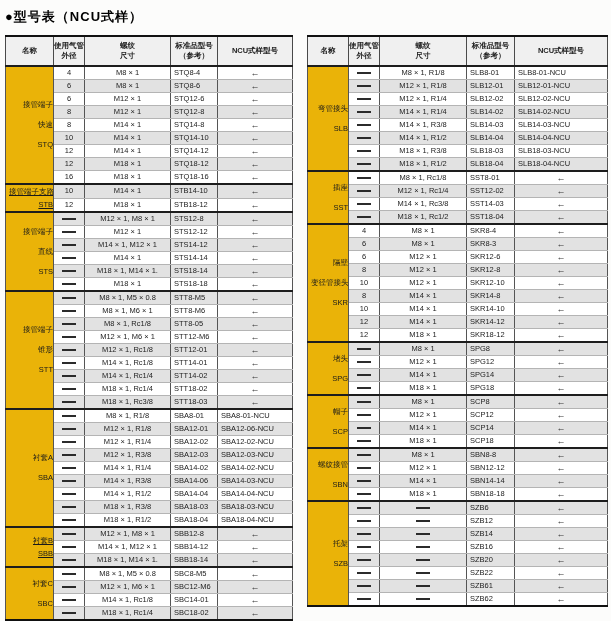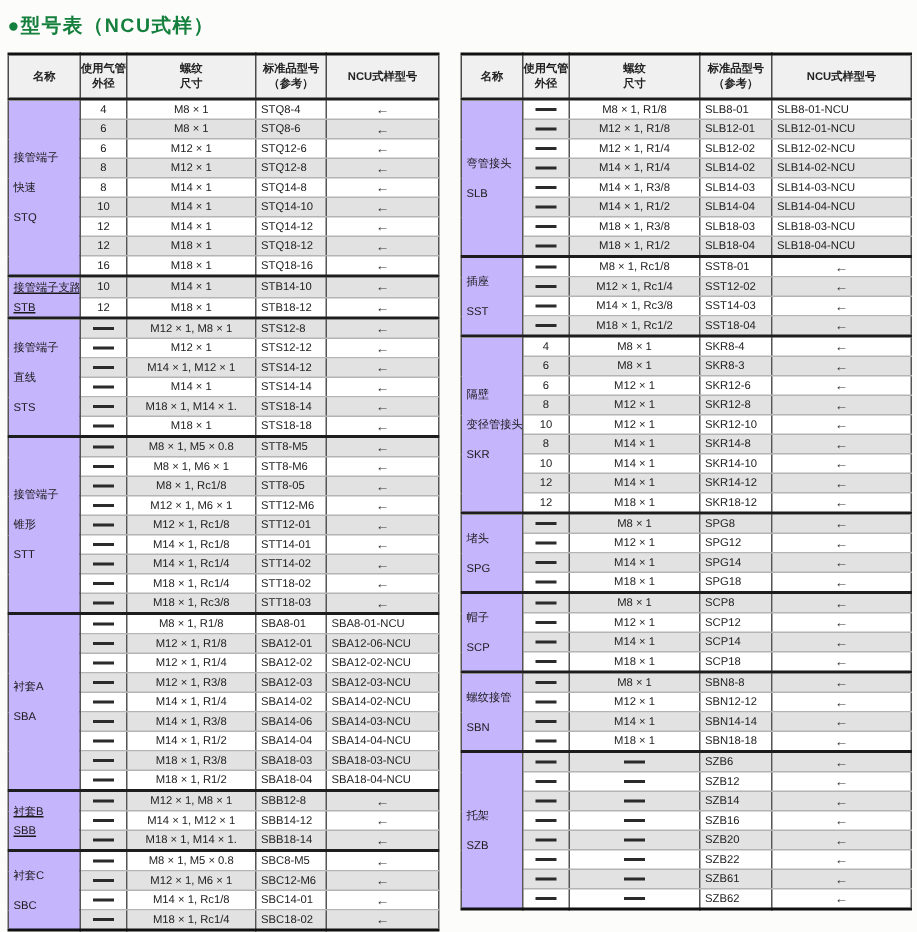--- a/index.html
+++ b/index.html
@@ -5,21 +5,21 @@
   html,body{margin:0;padding:0;}
   body{
     width:611px;height:621px;position:relative;
     background:#fcfcfb;
     font-family:"Liberation Sans","DejaVu Sans",sans-serif;
     color:#1a1a1a;
     -webkit-font-smoothing:antialiased;
   }
   .page-title{
     position:absolute;left:5px;top:8px;
-    font-size:13px;font-weight:bold;letter-spacing:1px;color:#15803d;
+    font-size:13px;font-weight:bold;letter-spacing:1px;color:#000000;
   }
   .model-table{
     position:absolute;top:35px;
     border-collapse:collapse;table-layout:fixed;
     border:1px solid #2a2a2a;
     border-top:2.5px solid #111;
     border-bottom:2.5px solid #111;
   }
   .model-table.t-left{left:5px;width:287px;}
   .model-table.t-right{left:307px;width:300px;}
@@ -34,21 +34,21 @@
   td{
     height:12px;padding:0;
     font-size:7.5px;line-height:12px;color:#222;
     border-left:1px solid #555;border-right:1px solid #555;
     border-top:1px solid #b4b4b4;border-bottom:1px solid #b4b4b4;
     background:#fff;vertical-align:middle;
     white-space:nowrap;overflow:hidden;
   }
   tr.alt td{background:var(--row-shade,#e2e2e2);}
   td.name-cell, tr.alt td.name-cell{
-    background:#c4b5fd;text-align:left;padding-left:3px;
+    background:#eab308;text-align:right;padding-left:3px;
     font-size:7.5px;color:#1a1a1a;vertical-align:middle;
   }
   td.name-cell.roomy div{line-height:20px;}
   td.name-cell.tight div{line-height:13px;text-decoration:underline;}
   td.center{text-align:center;}
   td.std-cell{text-align:left;padding-left:3px;}
   td.ncu-cell{text-align:left;padding-left:3px;}
   td.ncu-cell.center{text-align:center;padding-left:0;}
   td.arrow{font-size:9px;color:#333;}
   .bar{

